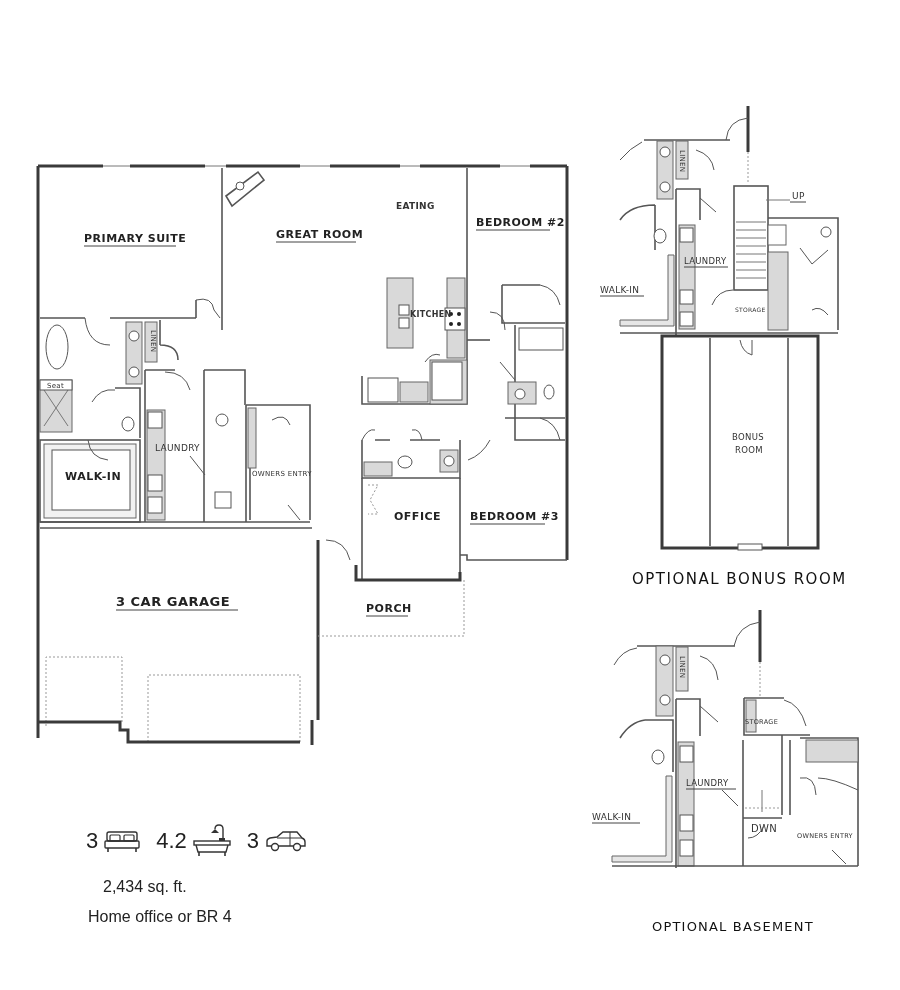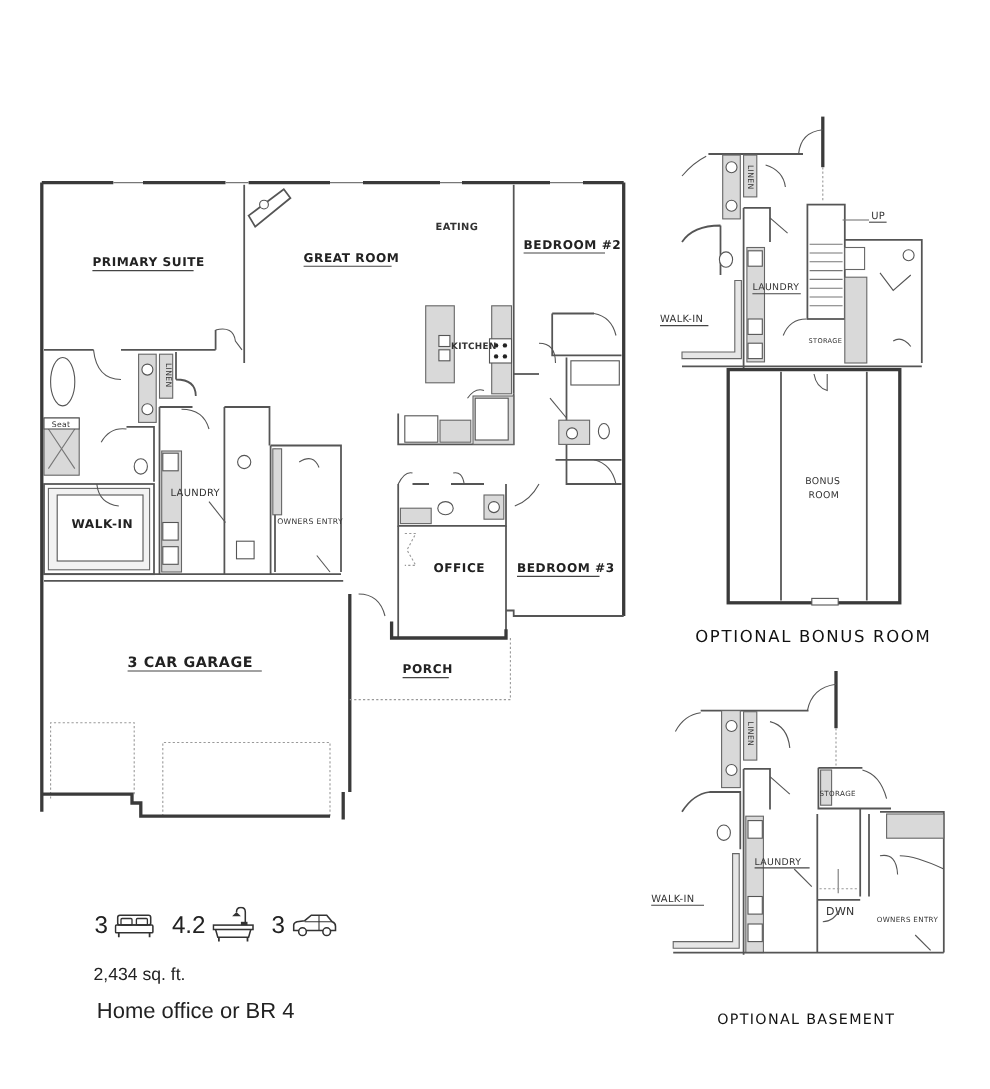--- a/index.html
+++ b/index.html
@@ -14,22 +14,22 @@
   .fixture { fill: #fff; stroke: #555; stroke-width: 1; }
   .room-label { font-family: "DejaVu Sans", sans-serif; font-size: 11px; fill: #222; letter-spacing: 0.5px; font-weight: bold; }
   .room-label-sm { font-family: "DejaVu Sans", sans-serif; font-size: 7px; fill: #333; letter-spacing: 0.3px; }
   .title-label { font-family: "DejaVu Sans", sans-serif; font-size: 15px; fill: #111; letter-spacing: 1.5px; }
   .title-label-sm { font-family: "DejaVu Sans", sans-serif; font-size: 13px; fill: #111; letter-spacing: 1.2px; }
   .underline { stroke: #444; stroke-width: 1; }
 
   .stats { position: absolute; left: 86px; top: 824px; display: flex; align-items: center; gap: 8px; font-size: 22px; color: #222; }
   .stat { display: flex; align-items: center; gap: 6px; margin-right: 8px; }
   .stat svg { display: block; }
-  .sqft { position: absolute; left: 85px; top: 878px; font-size: 16px; color: #222; }
-  .note { position: absolute; left: 88px; top: 908px; font-size: 20px; color: #222; }
+  .sqft { position: absolute; left: 103px; top: 878px; font-size: 16px; color: #222; }
+  .note { position: absolute; left: 88px; top: 908px; font-size: 16px; color: #222; }
 </style>
 </head>
 <body>
 
 <svg id="plan" viewBox="0 0 900 990">
 
   <g>
 
     <path class="wall" d="M38 166 L103 166 M130 166 L205 166 M226 166 L300 166 M330 166 L400 166 M420 166 L500 166 M530 166 L567 166"></path>
     <path class="wall-hair" d="M103 166 L130 166 M205 166 L226 166 M300 166 L330 166 M400 166 L420 166 M500 166 L530 166"></path>

